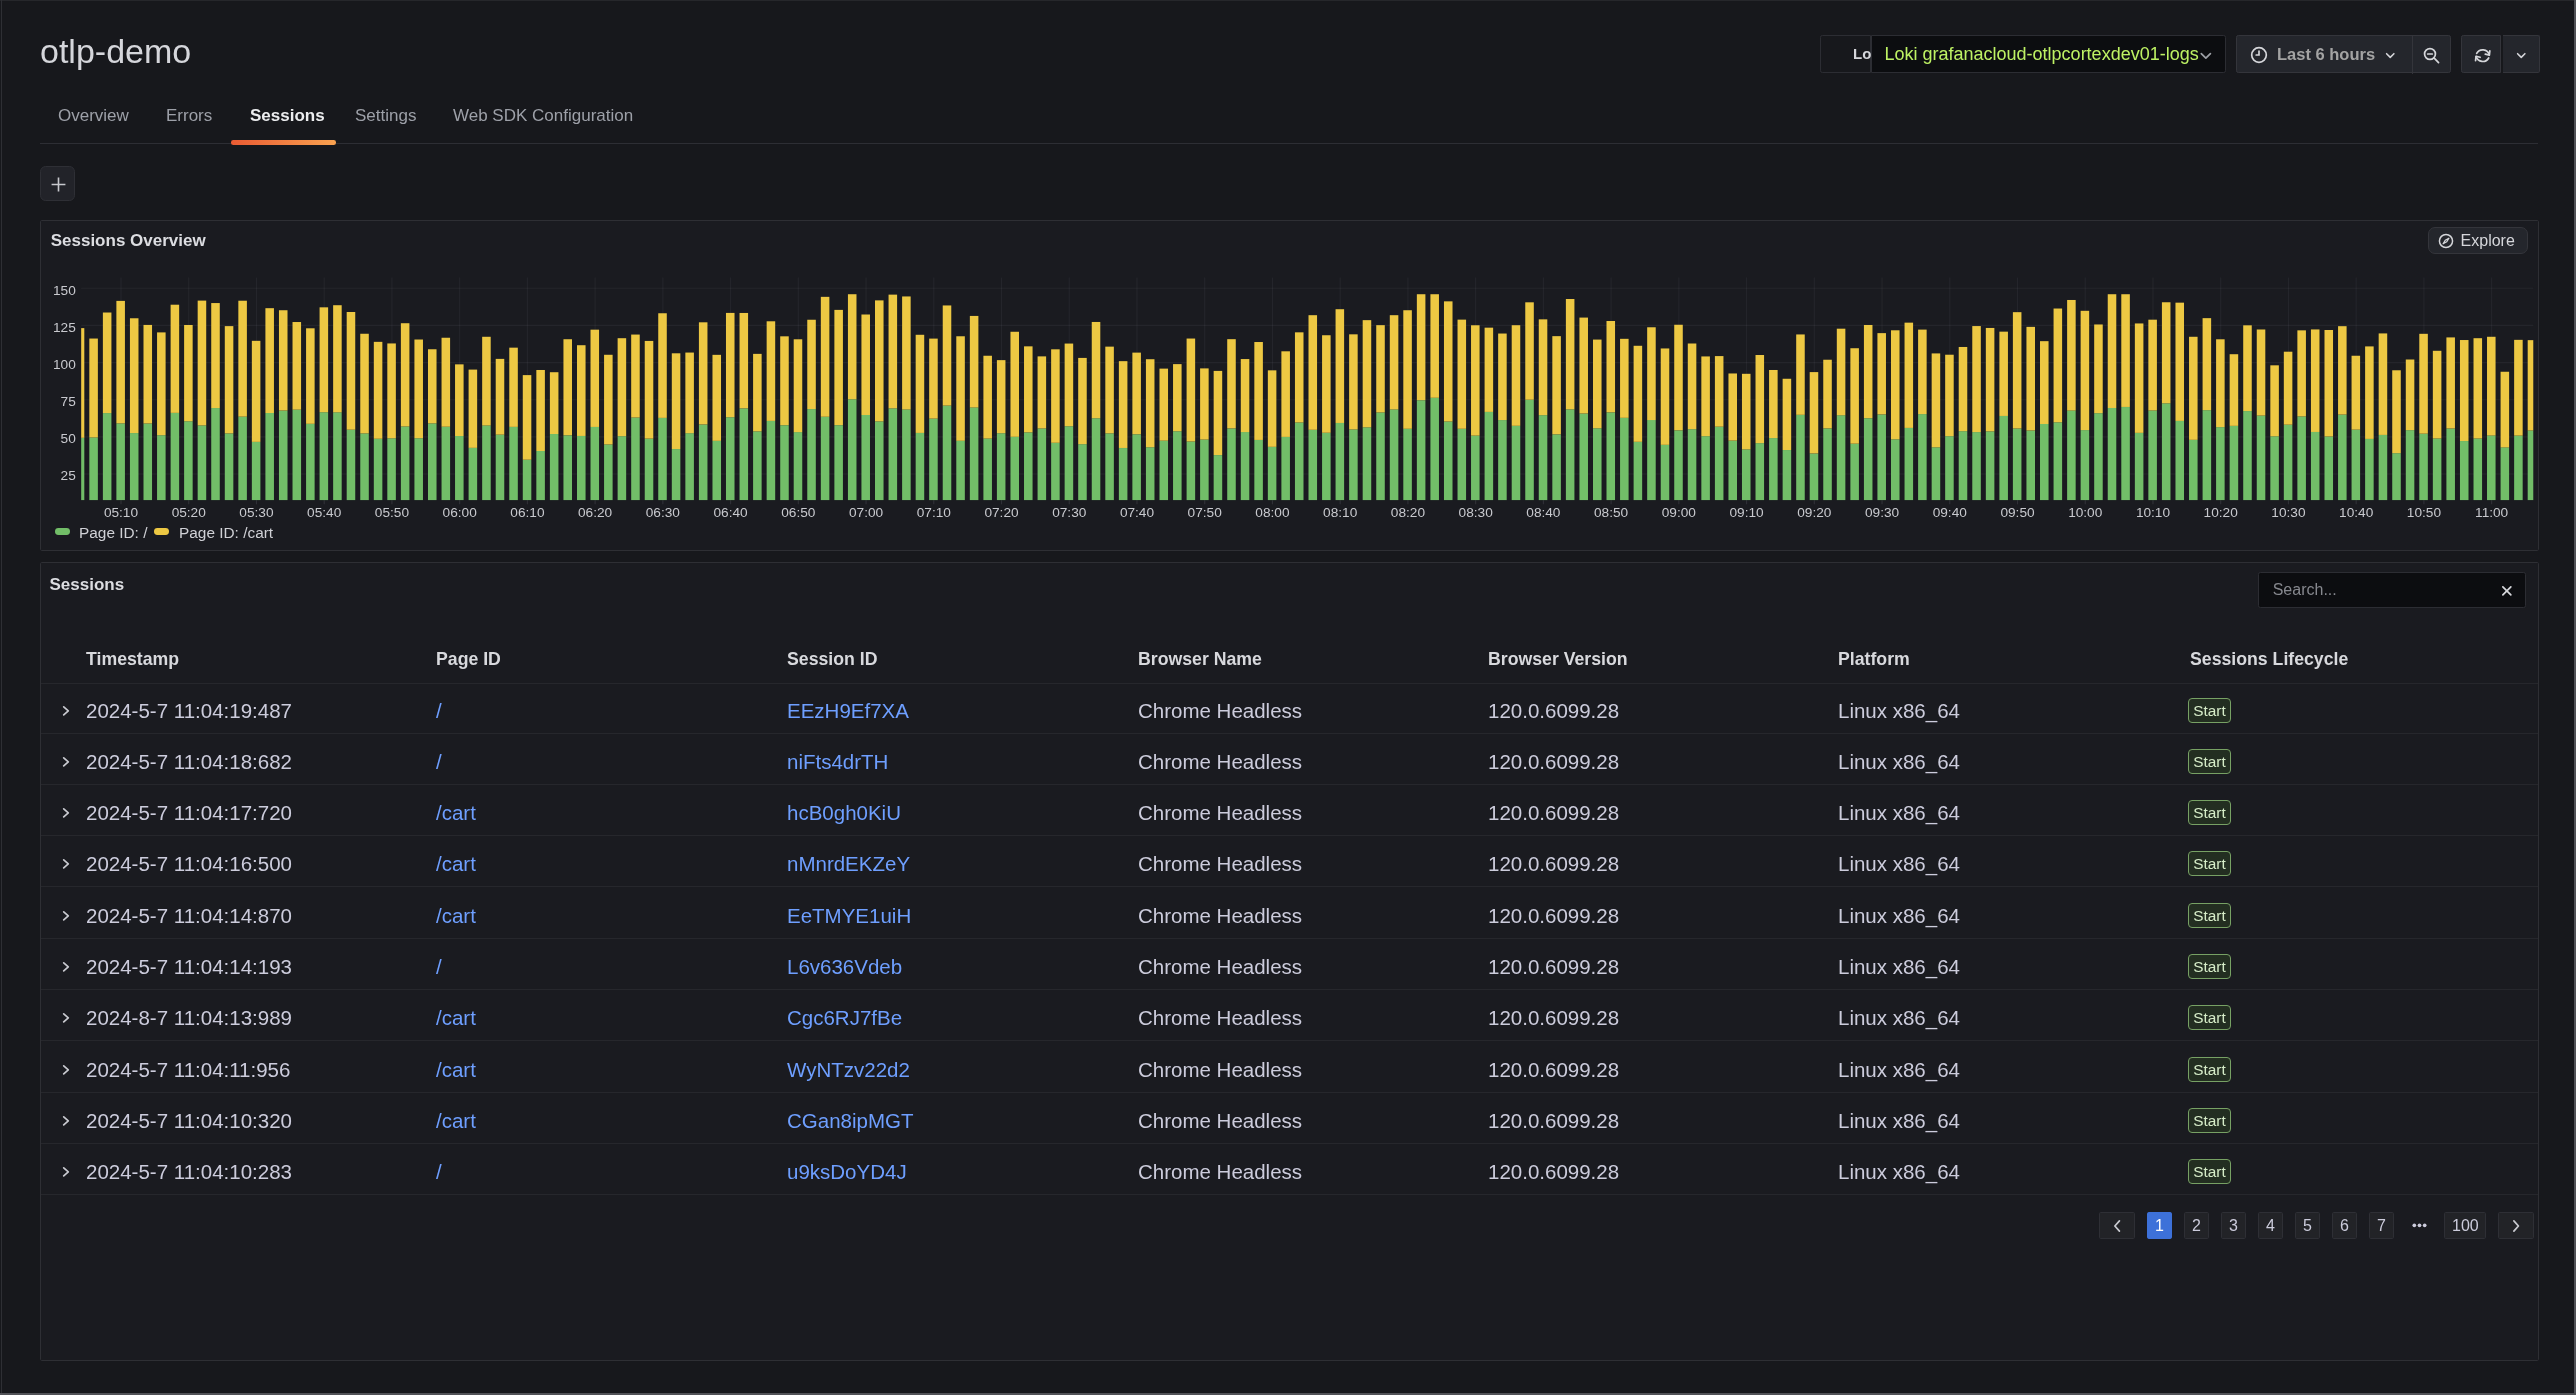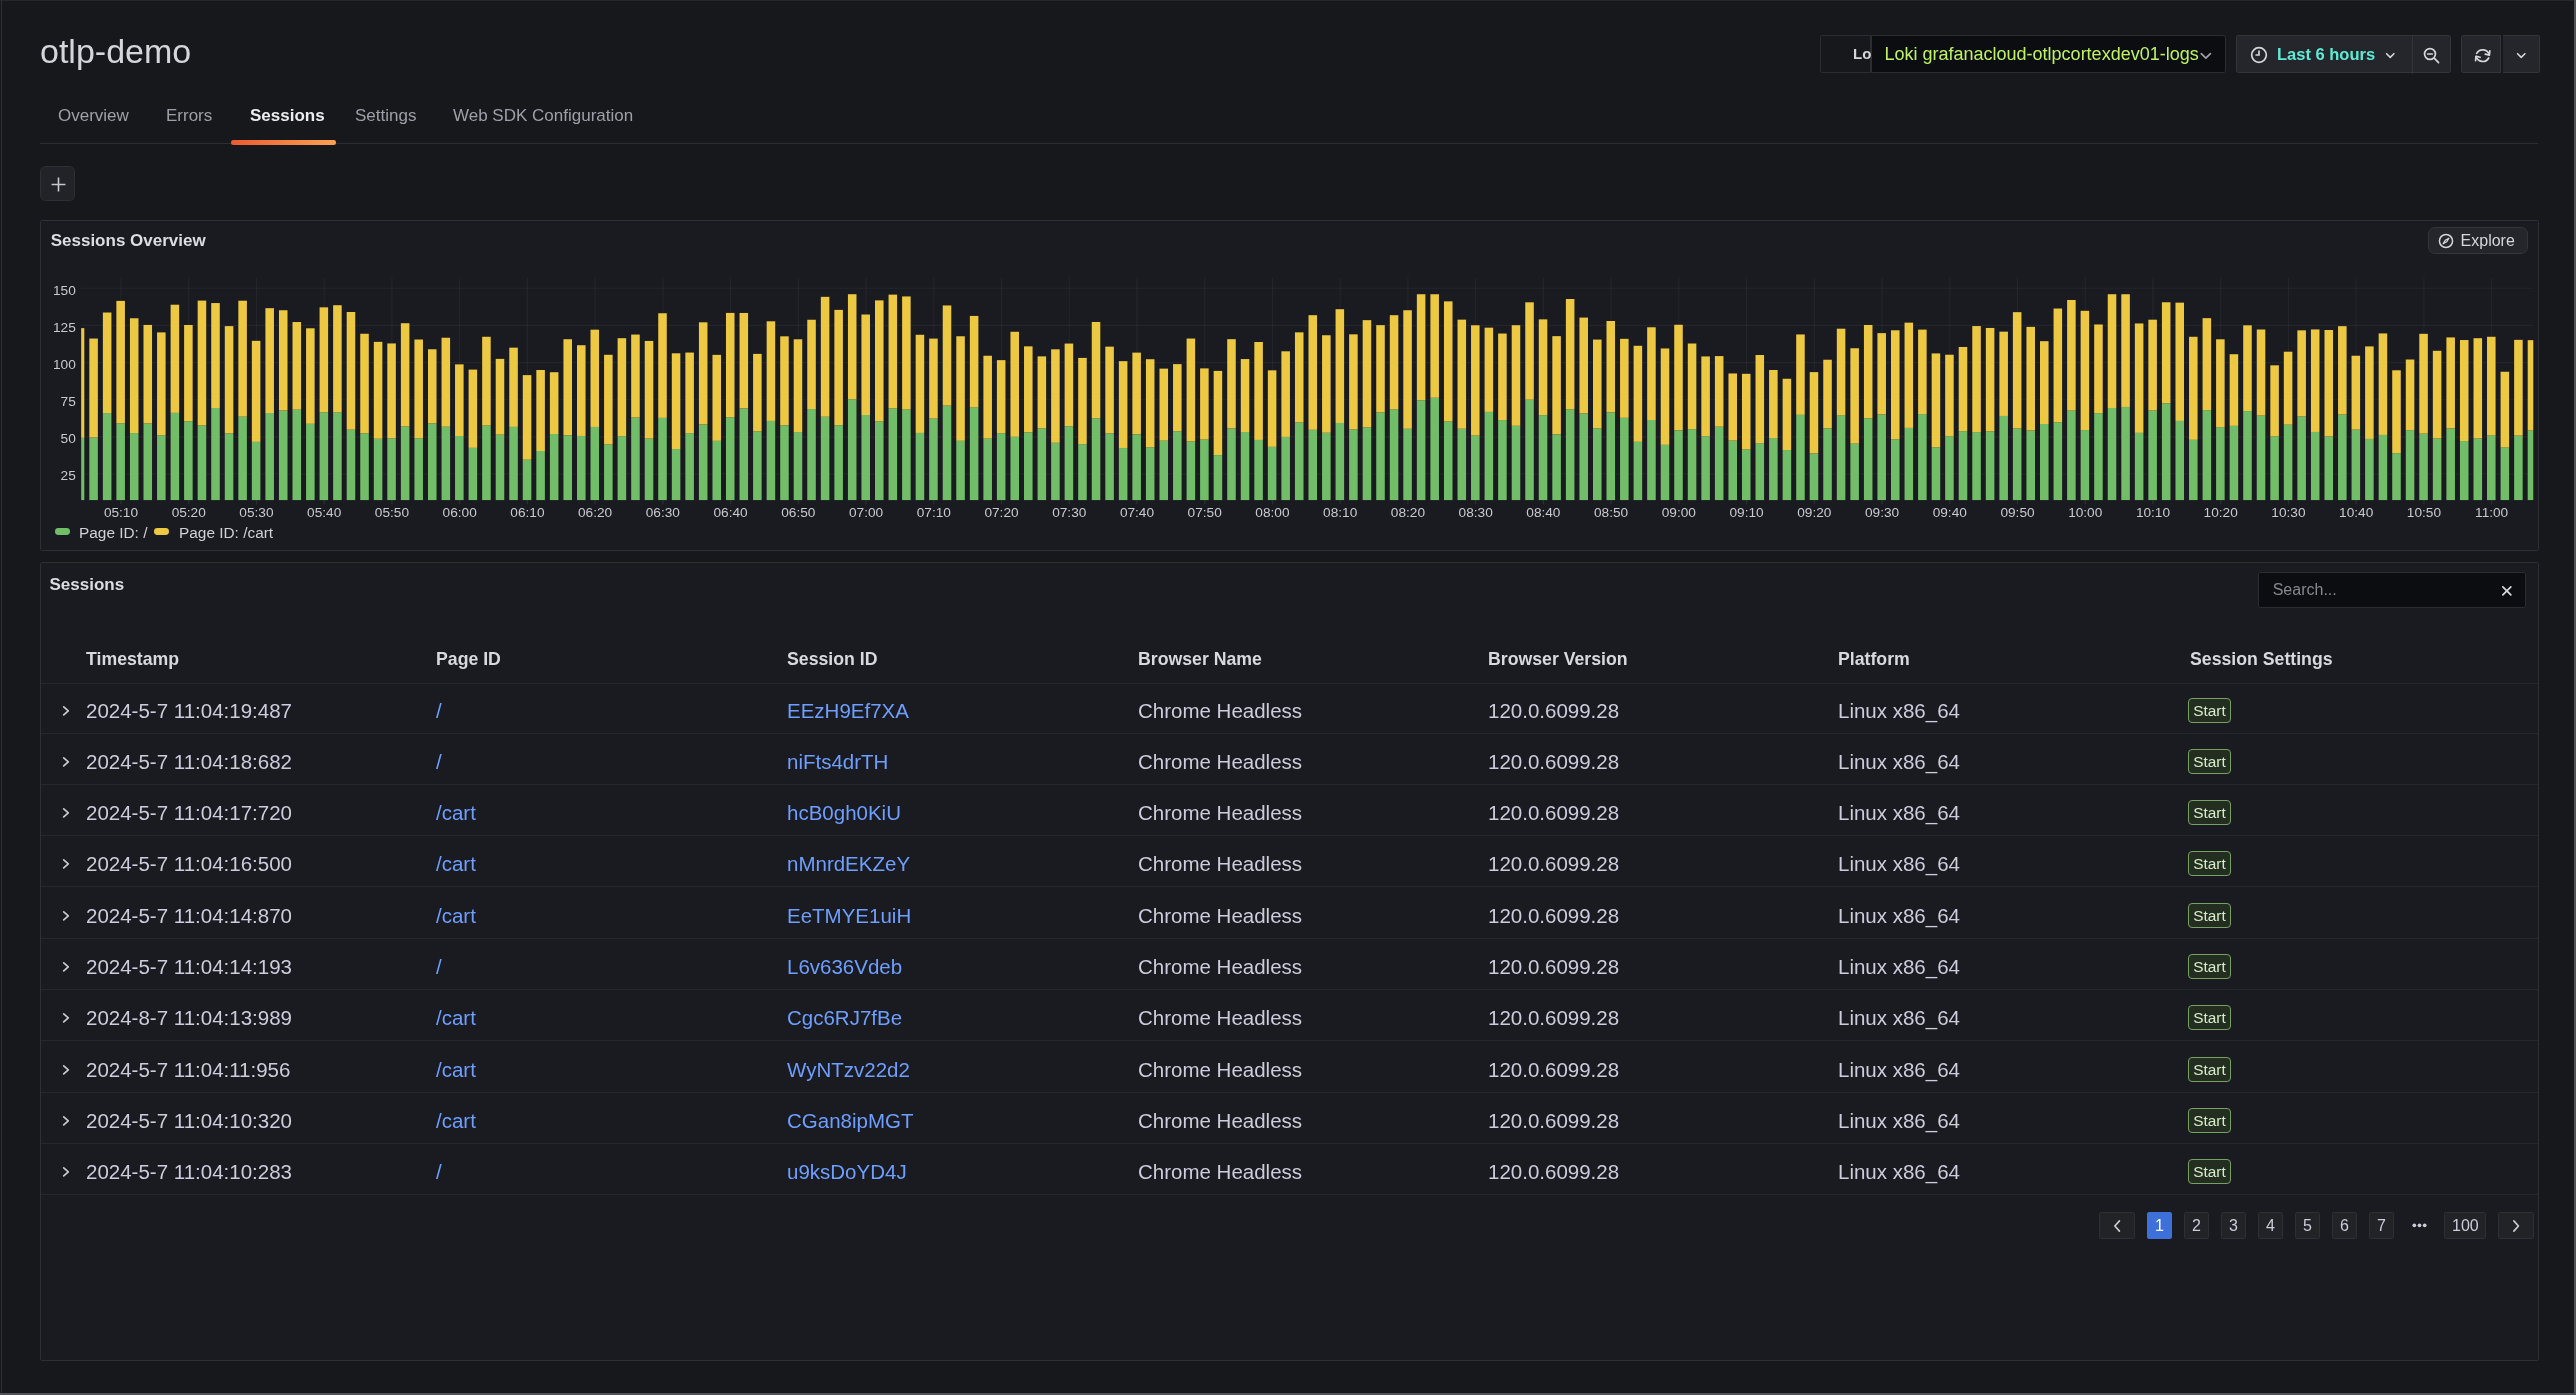--- a/index.html
+++ b/index.html
@@ -24,21 +24,21 @@
 
 
 .ctl { position:absolute; top:35px; height:38px;padding-left:32px; }
 #logslabel { left:1820px; width:51px; border:0.6px solid #2c2d33; border-radius:2.3px 0 0 2.3px; line-height:36px; text-align:center; font-size:15px; font-weight:700; color:#d5d6da; }
 #dsselect { left:1871px; width:355px; background:#0c0d10; border:0.6px solid #2c2d33; border-radius:0 2.3px 2.3px 0; line-height:36px; font-size:18px; color:#bef264; padding-left:12.5px; }
 #dsselect svg { position:absolute; right:12.5px; top:12.5px; }
 #timepicker { left:2236px; width:215px; background:#24262c; border:0.6px solid #34353b; border-radius:2.3px; }
 #tpdivider { position:absolute; left:175px; top:0; width:0.6px; height:38px; background:#34353b; }
 #refreshbtn { left:2461px; width:40px; background:#24262c; border:0.6px solid #34353b; border-radius:2.3px 0 0 2.3px; }
 #caretbtn { left:2503px; width:37px; background:#24262c; border:0.6px solid #34353b; border-left:none; border-radius:0 2.3px 2.3px 0; }
-.tptext { position:absolute; left:40px; top:8.5px; font-size:16.5px; font-weight:700; color:#5eead4; }
+.tptext { position:absolute; left:40px; top:8.5px; font-size:16.5px; font-weight:700; color:#a3a3a3; }
 
 
 .panel { position:absolute; left:40px; width:2499px; background:#1a1b20; border:0.6px solid #2e2f34; border-radius:1.7px; }
 #panel1 { top:220px; height:331px; }
 #panel2 { top:562px; height:799px; }
 .ptitle { position:absolute; left:9.7px; top:9.7px; font-size:17px; font-weight:700; color:#dcdde1; }
 
 #explore { position:absolute; right:9.7px; top:5.7px; height:27px; background:#24262c; border:0.6px solid #34353b; border-radius:7px; font-size:16px; font-weight:500; color:#d5d6da; line-height:26px; padding:0 12.5px 0 32px; }
 #explore svg { position:absolute; left:9px; top:5.7px; }
 
@@ -136,21 +136,21 @@
       <svg width="13.7" height="13.7" viewBox="0 0 24 24">
         <path d="M5 5 L19 19 M19 5 L5 19" stroke="#d8d9dd" stroke-width="3" stroke-linecap="round"></path>
       </svg>
     </div>
   <div class="th" style="left:45px">Timestamp</div>
   <div class="th" style="left:395px">Page ID</div>
   <div class="th" style="left:746px">Session ID</div>
   <div class="th" style="left:1097px">Browser Name</div>
   <div class="th" style="left:1447px">Browser Version</div>
   <div class="th" style="left:1797px">Platform</div>
-  <div class="th" style="left:2149px">Session Settings</div>
+  <div class="th" style="left:2149px">Sessions Lifecycle</div>
   <div id="theadline"></div>
   <div class="trow" style="top:120px">
 <span class="c-chev"><svg width="8" height="13.7" viewBox="0 0 14 24">
           <path d="M3 5 L11 12 L3 19" fill="none" stroke="#c9cad0" stroke-width="3" stroke-linecap="round" stroke-linejoin="round"></path>
         </svg></span>
 <span class="cell" style="left:45px">2024-5-7 11:04:19:487</span>
 <span class="cell link" style="left:395px">/</span>
 <span class="cell link" style="left:746px">EEzH9Ef7XA</span>
 <span class="cell" style="left:1097px">Chrome Headless</span>
 <span class="cell" style="left:1447px">120.0.6099.28</span>

